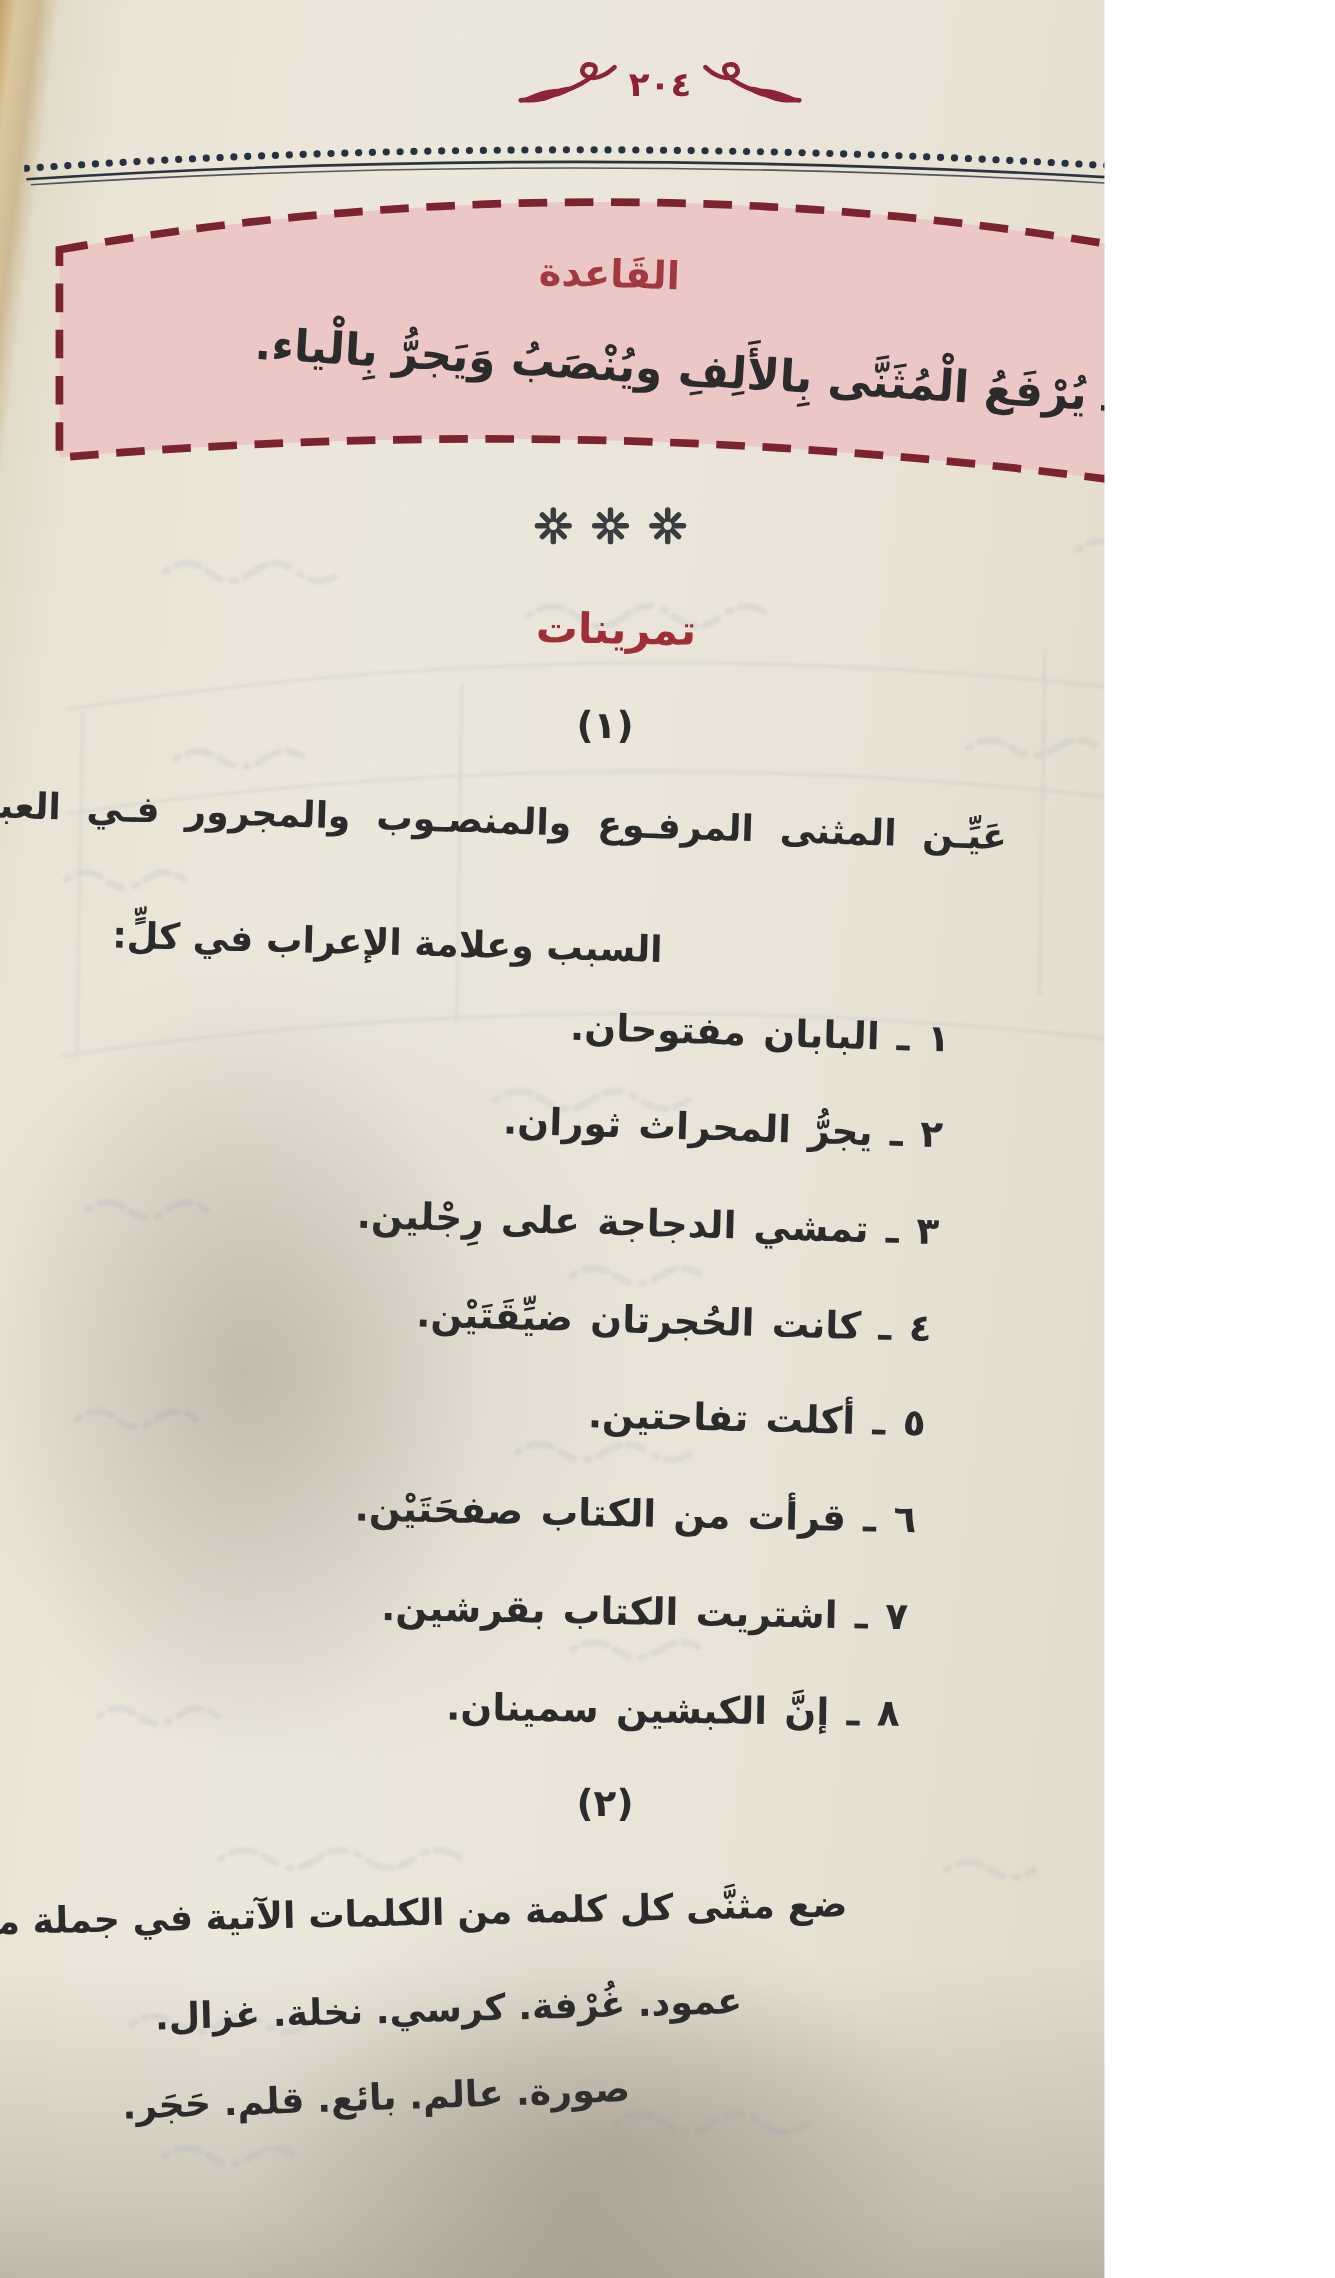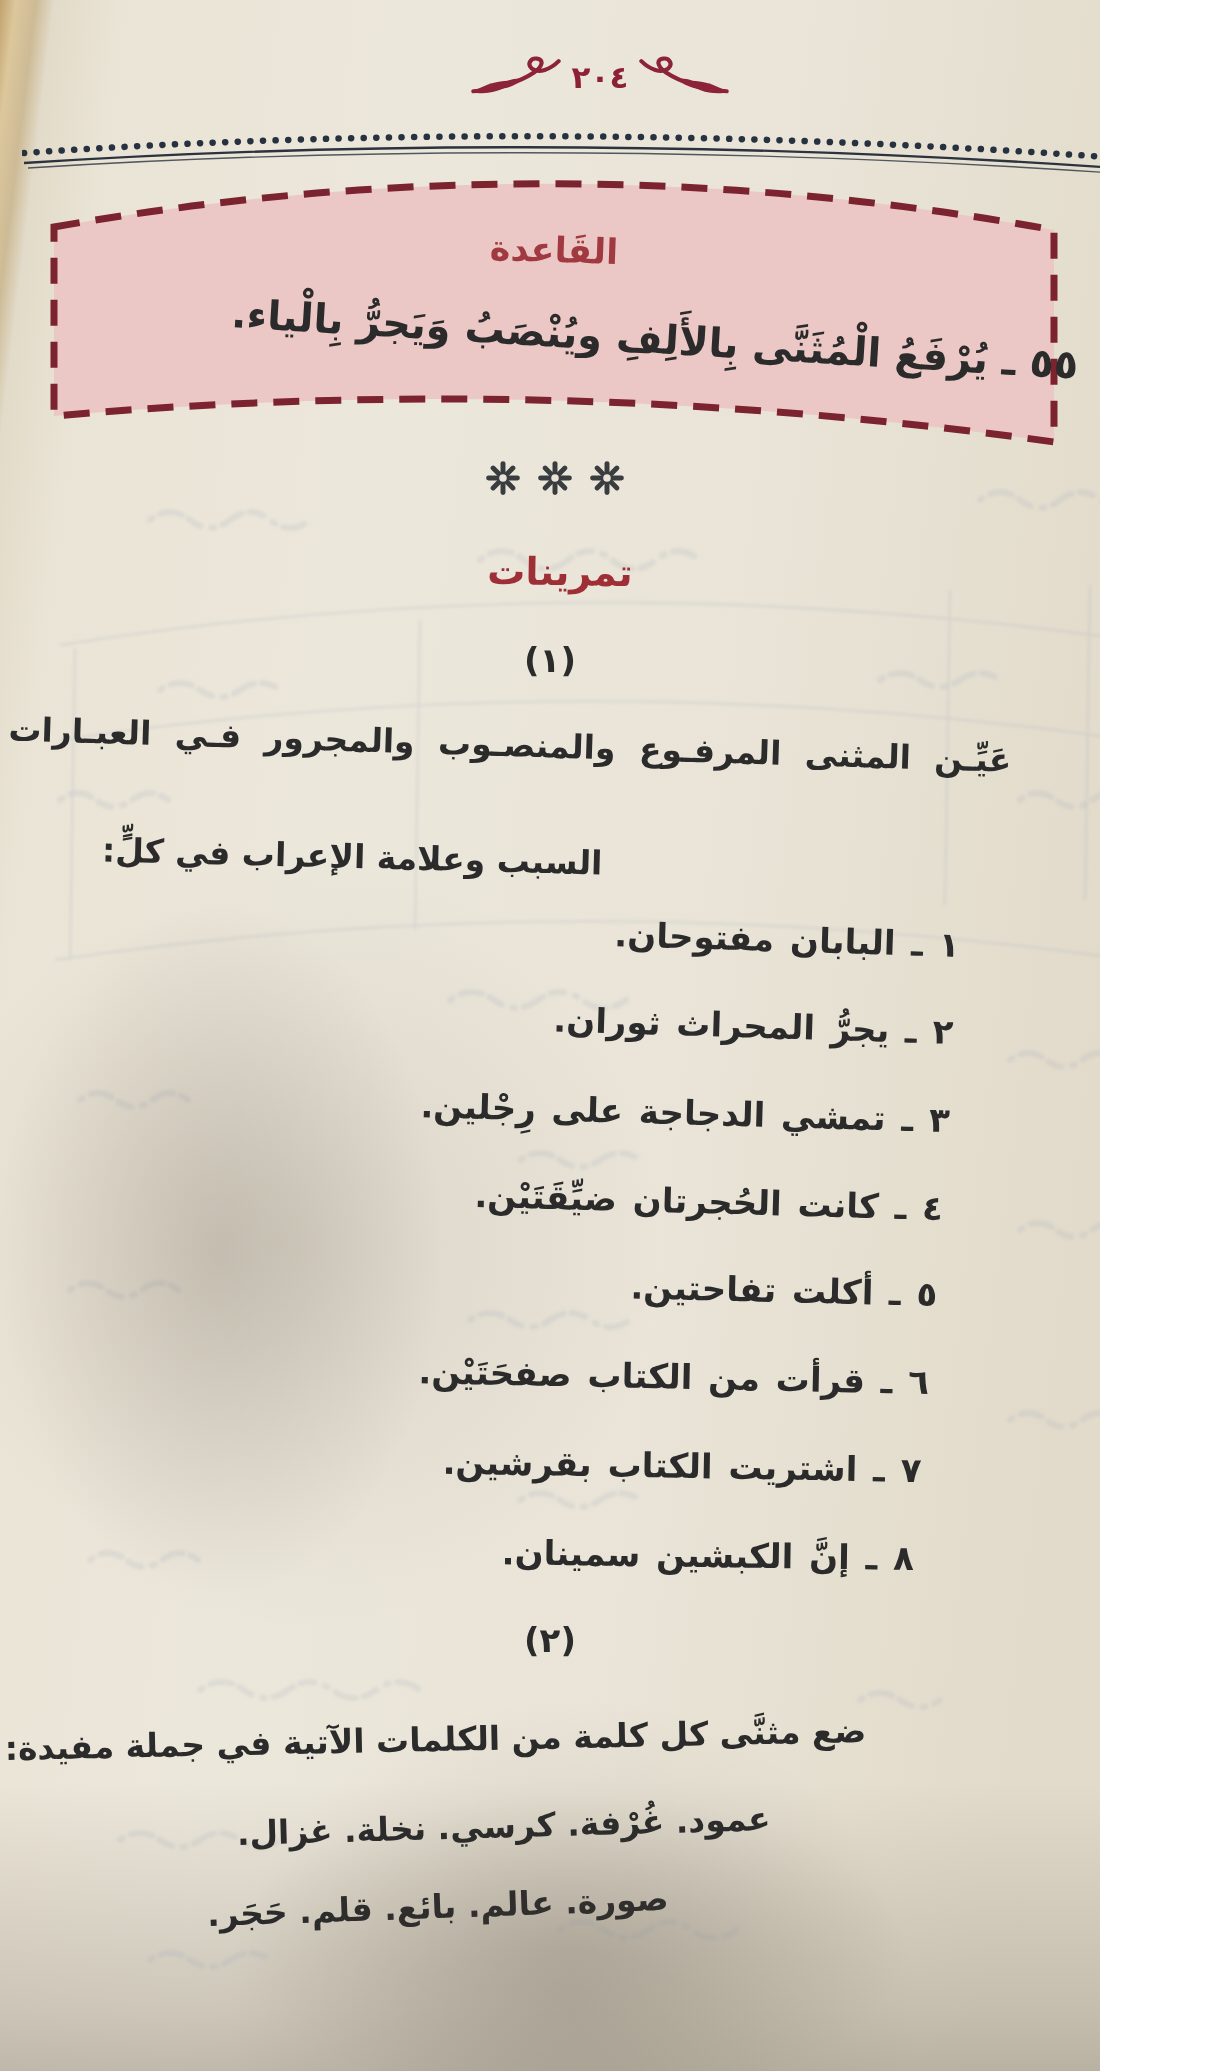--- a/index.html
+++ b/index.html
@@ -3,28 +3,29 @@
 <meta charset="utf-8">
 <style>
   html, body {
     margin: 0; padding: 0;
     width: 1214px; height: 2071px;
     overflow: hidden;
     font-family: "DejaVu Sans", sans-serif;
   }
   .page {
     position: relative;
-    width: 1100px; height: 2071px;
+    width: 962px; height: 2071px;
     overflow: hidden;
     color: #2b2b2b;
     background:
       linear-gradient(to bottom, rgba(0,0,0,0) 86%, rgba(96,85,68,0.22) 97%, rgba(90,80,64,0.30) 100%),
       radial-gradient(46% 26% at 27% 60%, rgba(104,93,76,0.13), rgba(104,93,76,0) 72%),
       radial-gradient(42% 20% at 52% 97%, rgba(96,85,68,0.20), rgba(96,85,68,0) 75%),
       linear-gradient(97deg, #c2a26d 0px, #dcc79c 16px, #cdbb96 36px, #e2dbc9 54px, #eae4d6 120px, #ece7db 420px, #e9e4d7 820px, #e2dbcb 1214px);
+    padding-left: 42px;
   }
   svg.ghost {
     position: absolute; left: 0; top: 0;
     filter: blur(1.6px);
     opacity: 0.33;
   }
   .shadow-blob {
     position: absolute; left: -90px; top: 770px;
     width: 620px; height: 960px;
     background: radial-gradient(closest-side, rgba(88,78,64,0.20), rgba(88,78,64,0) 72%);

